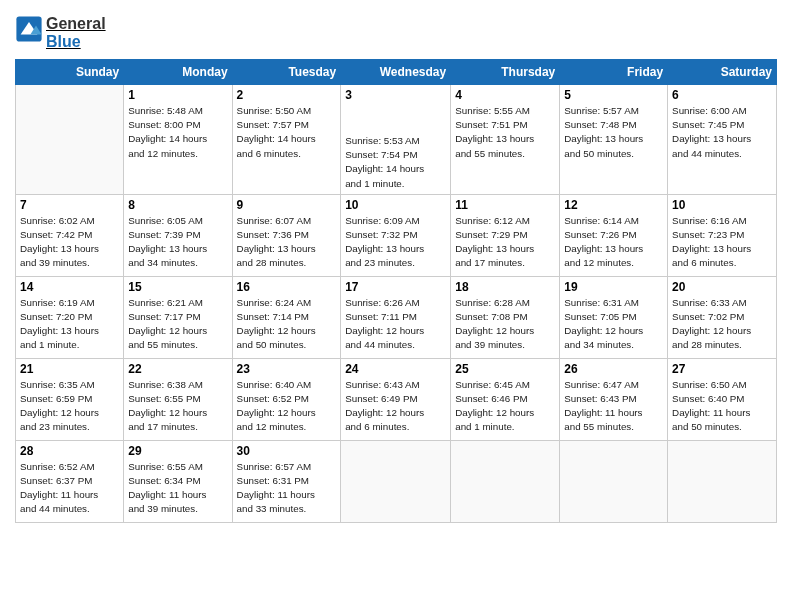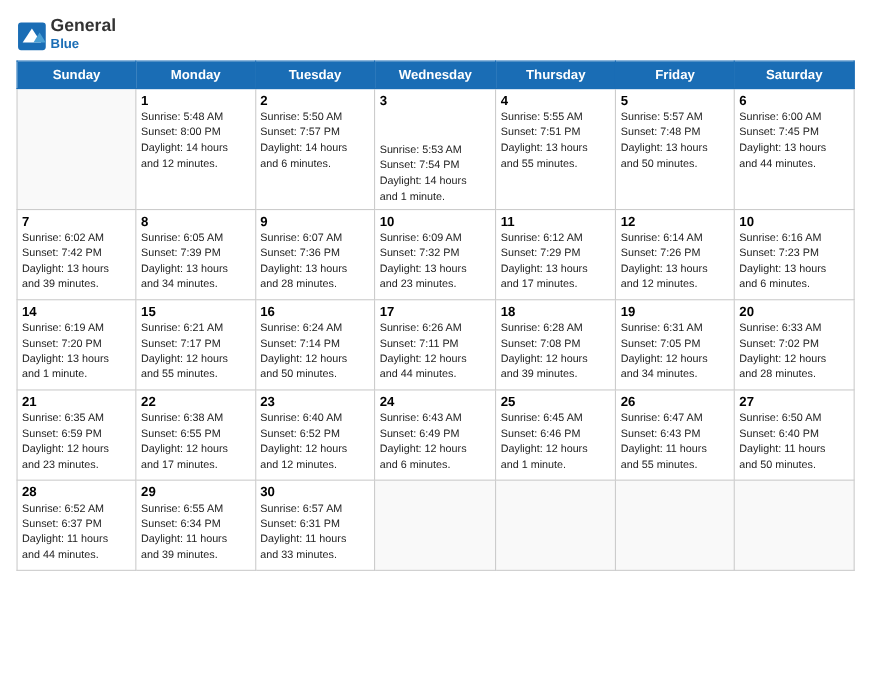--- a/index.html
+++ b/index.html
@@ -15,22 +15,23 @@
       padding: 10px 15px;
     }
     .header-area {
       display: flex;
       justify-content: space-between;
       align-items: flex-start;
       margin-bottom: 8px;
     }
     .logo {
       display: flex;
-      align-items: flex-end;
+      align-items: flex-start;
       margin-top: 5px;
+      text-decoration: underline;
     }
     .logo-icon {
       width: 28px;
       height: 28px;
       margin-right: 3px;
     }
     .title-area {
       text-align: right;
     }
     .month-title {
@@ -44,21 +45,21 @@
     }
     table {
       width: 100%;
       border-collapse: collapse;
       font-size: 10.5px;
     }
     thead tr th {
       background-color: #1a6db5;
       color: #fff;
       padding: 5px 4px;
-      text-align: center;
+      text-align: right;
       font-size: 12px;
       font-weight: bold;
       border: 1px solid #1a6db5;
     }
     tbody tr td {
       border: 1px solid #ccc;
       vertical-align: top;
       padding: 3px 4px;
       height: 82px;
       width: 113px;
@@ -83,21 +84,21 @@
 <div class="container">
   <div class="header-area">
     <div class="logo">
       <svg class="logo-icon" viewBox="0 0 40 40">
         <rect x="2" y="2" width="36" height="36" rx="4" fill="#1a6db5"></rect>
         <polygon points="8,28 20,10 32,28" fill="white"></polygon>
         <polygon points="22,28 30,15 38,28" fill="#4a9fd4"></polygon>
       </svg>
       <div>
         <div style="font-weight:bold;font-size:16px;color:#333;">General</div>
-        <div style="font-weight:bold;font-size:12px;color:#1a6db5;">Blue</div>
+        <div style="font-weight:bold;font-size:16px;color:#1a6db5;">Blue</div>
       </div>
     </div>
     <div class="title-area">
       <div class="month-title"></div>
       <div class="subtitle"></div>
     </div>
   </div>
 
   <table>
     <thead>

